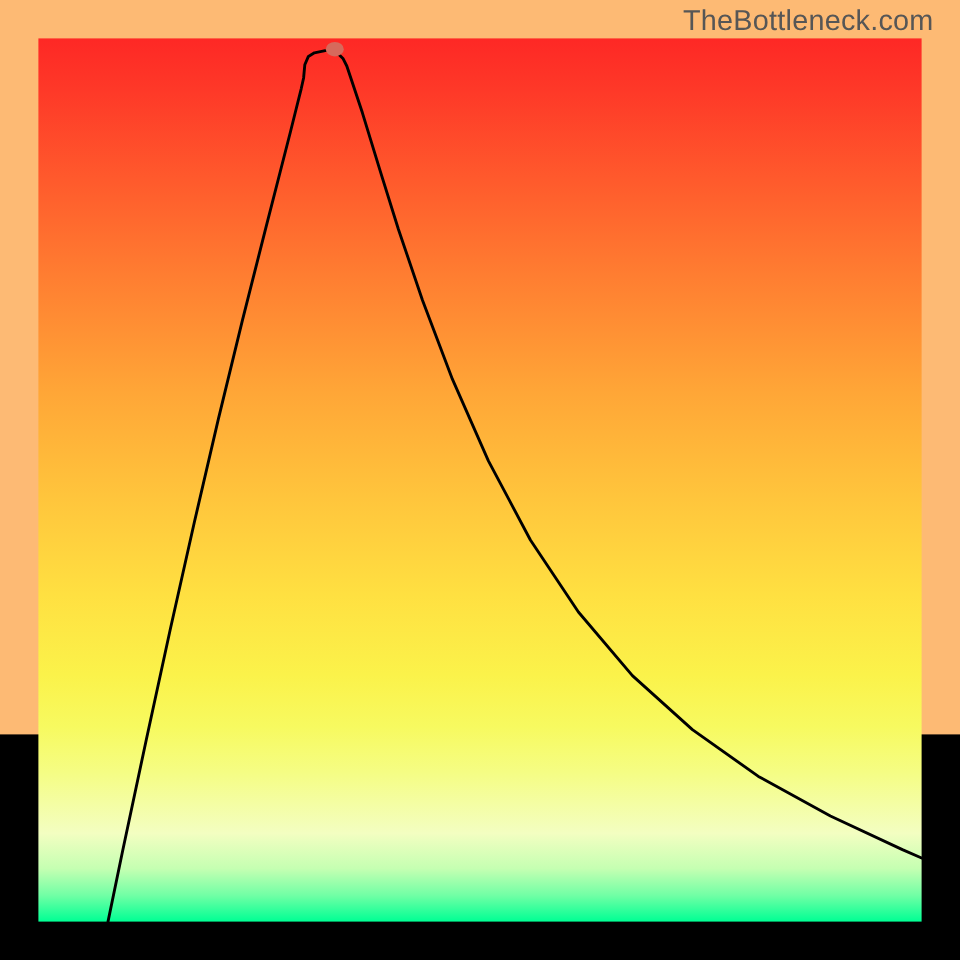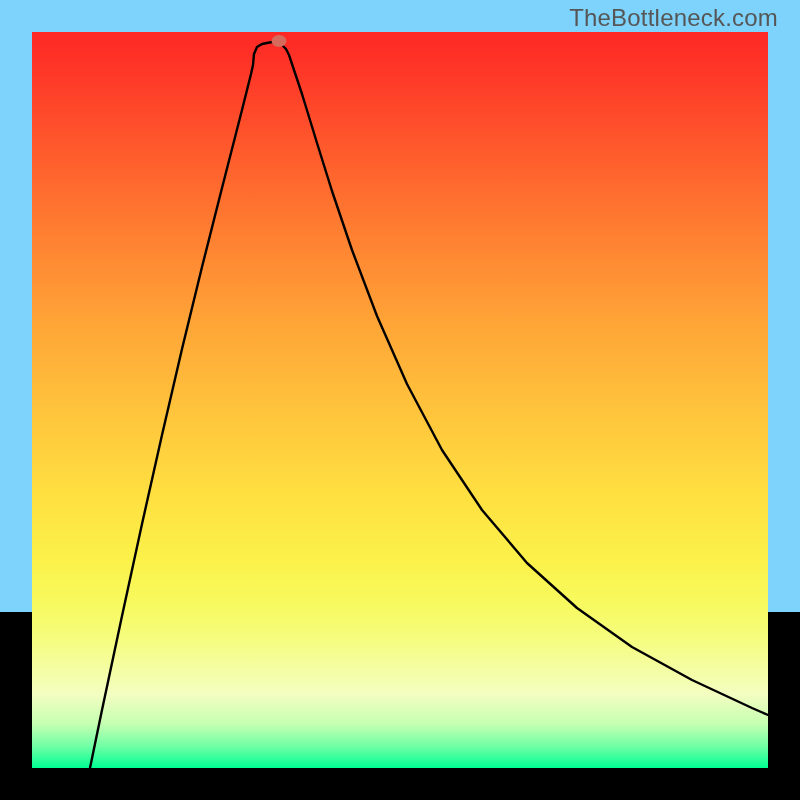--- a/index.html
+++ b/index.html
@@ -1,21 +1,21 @@
 <!DOCTYPE html>
 <html><head>
 <meta charset="utf-8">
 <style>
   * { margin: 0; padding: 0; box-sizing: border-box; }
   html, body { width: 800px; height: 800px; overflow: hidden; background: #000; }
   .container {
     position: relative;
     width: 800px;
     height: 612px;
-    background: #7dd3fc;
+    background: #fdba74;
     text-align: center;
   }
   .watermark {
     position: absolute;
     top: 4px;
     right: 22px;
     font-family: Arial, Helvetica, sans-serif;
     font-size: 24px;
     color: #565656;
     letter-spacing: 0.2px;

